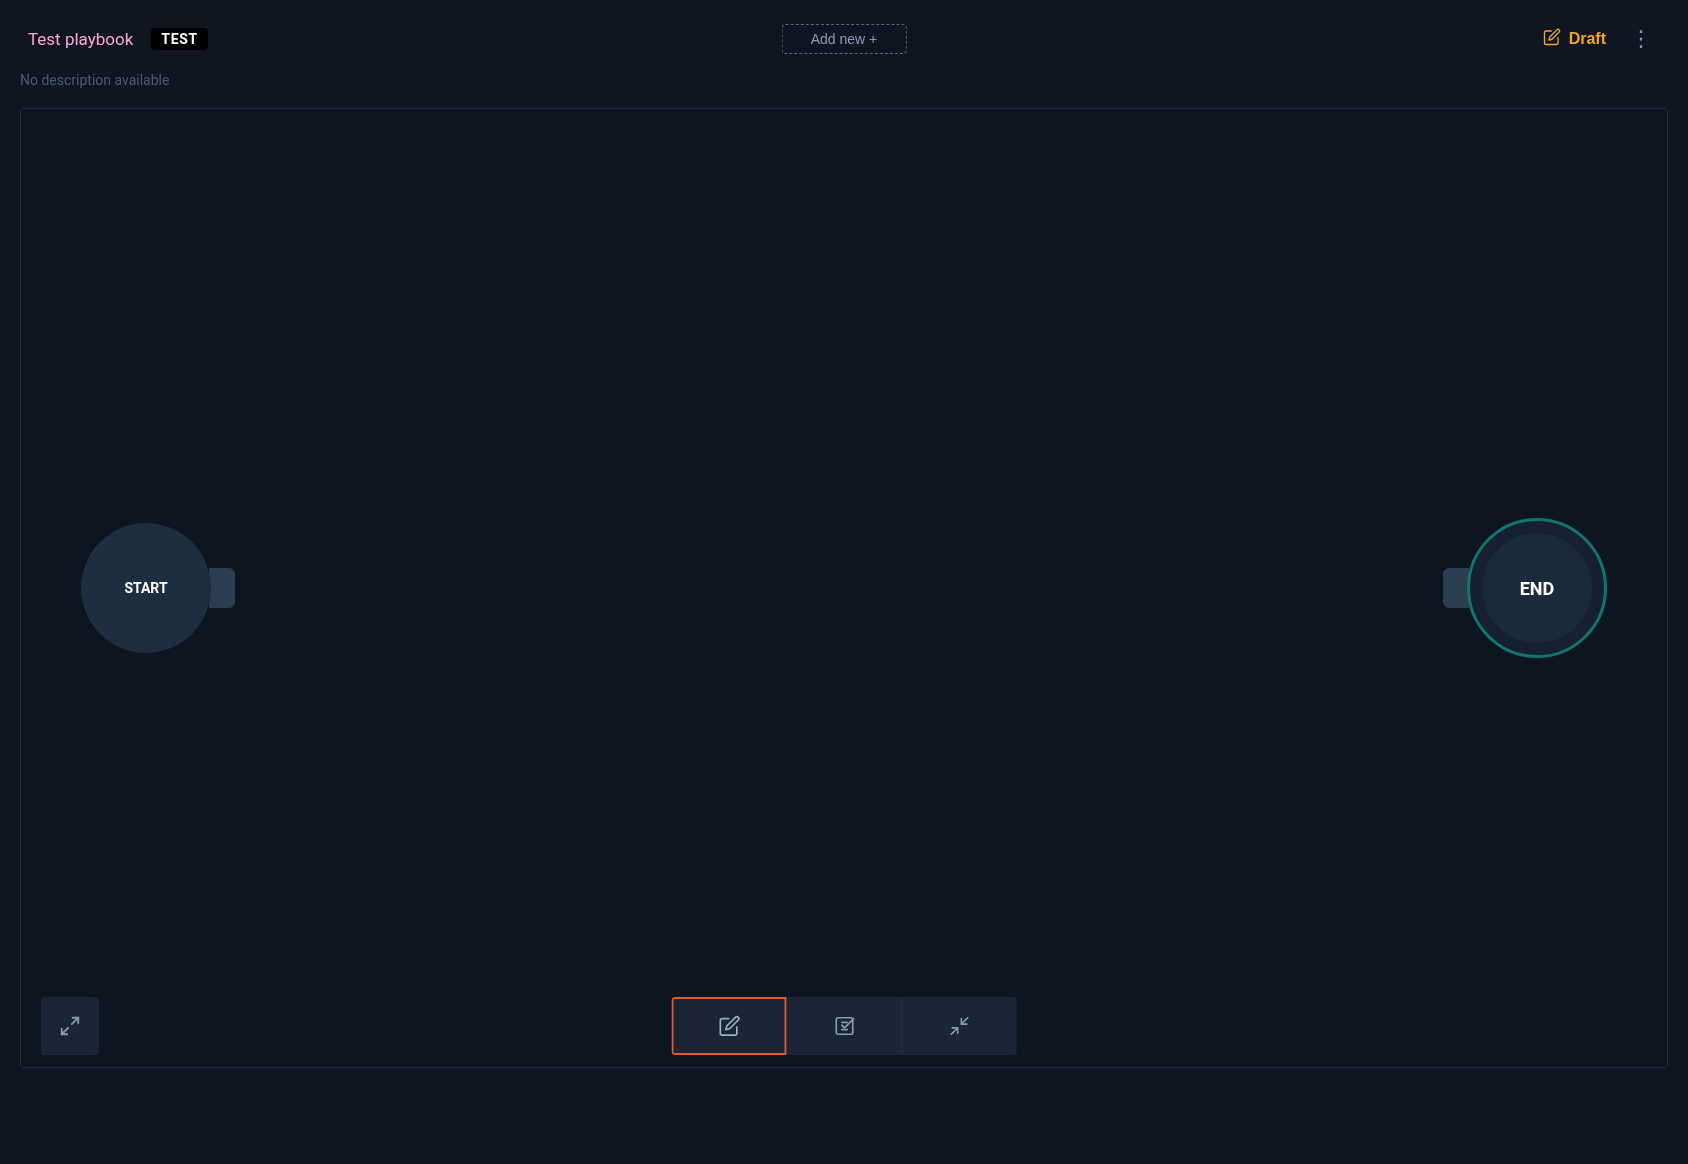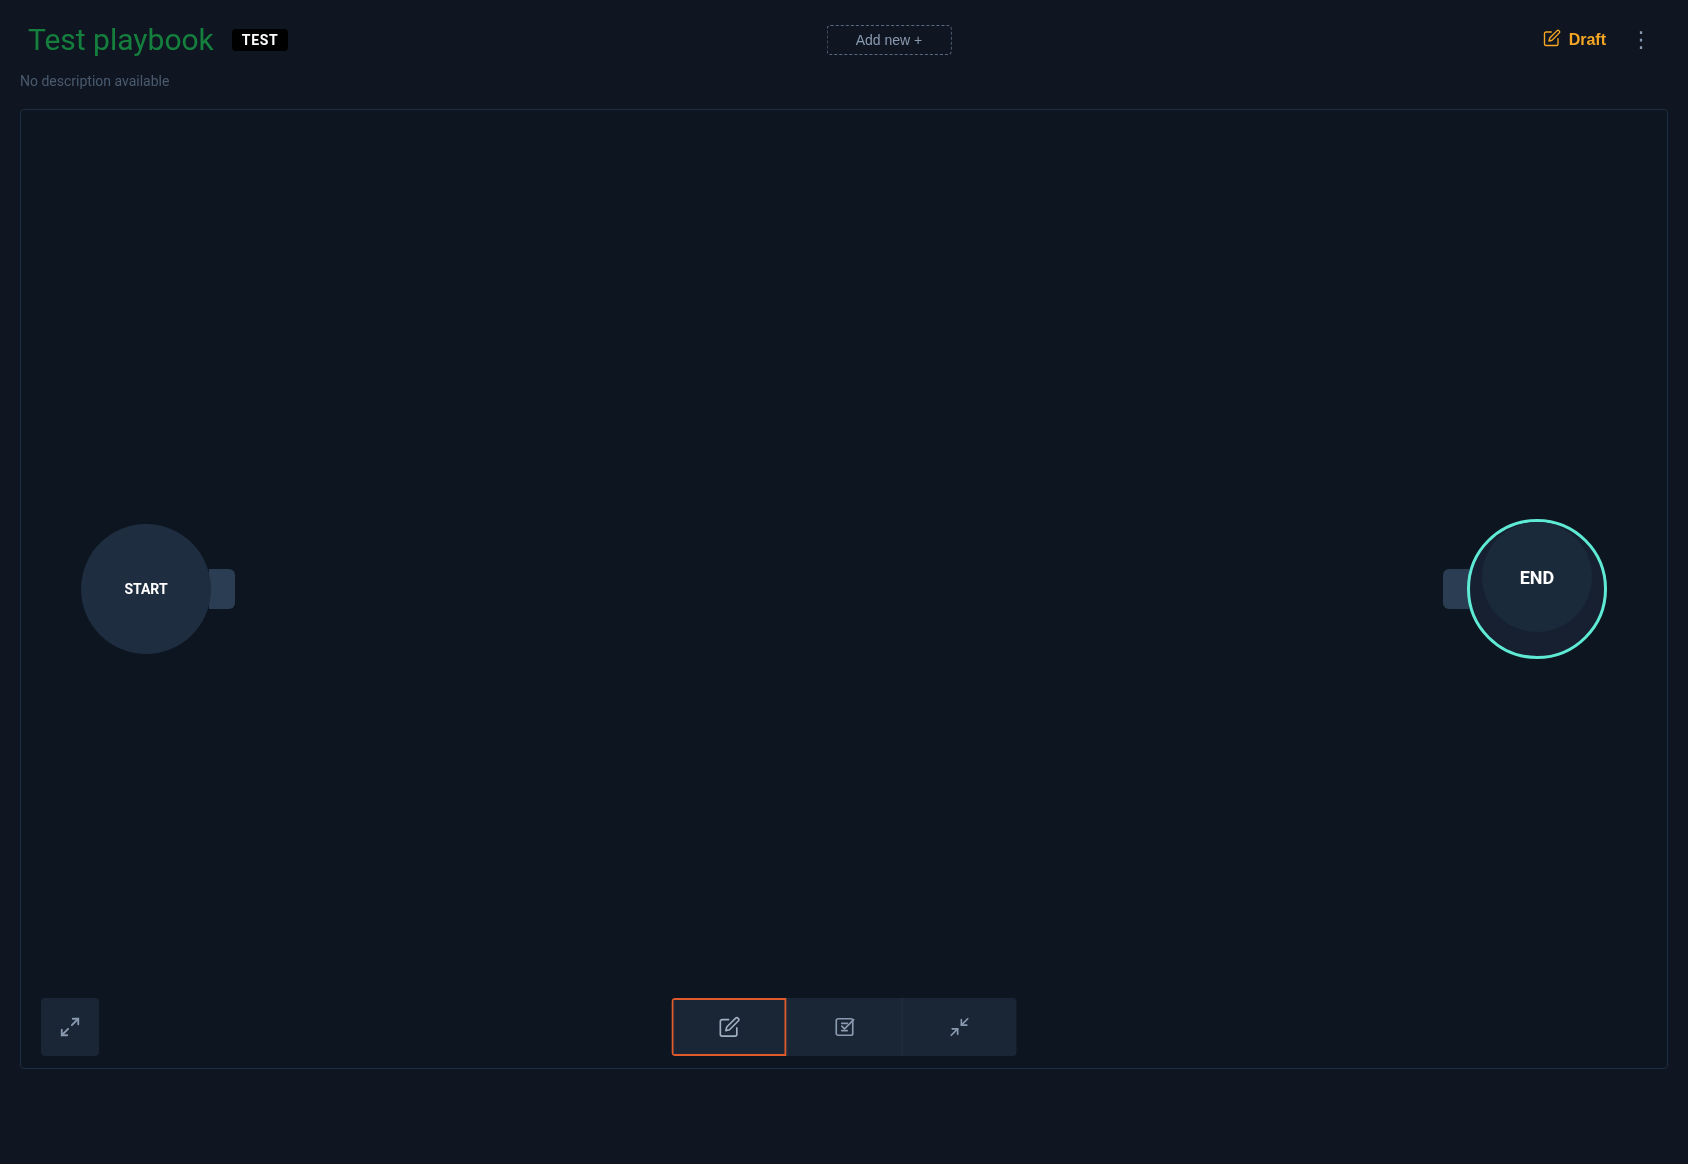--- a/index.html
+++ b/index.html
@@ -18,23 +18,23 @@
     }
 
     .header {
       display: flex;
       align-items: center;
       padding: 22px 28px 16px 28px;
       position: relative;
     }
 
     .header-title {
-      font-size: 30px;
+      font-size: 17px;
       font-weight: 400;
-      color: #15803d;
+      color: #f9a8d4;
       margin-right: 18px;
     }
 
     .header-badge {
       font-size: 14px;
       font-weight: 700;
       color: #ffffff;
       background: #000000;
       border-radius: 4px;
       padding: 3px 10px;
@@ -48,21 +48,20 @@
       border: 1.5px dashed #5a6a7e;
       border-radius: 4px;
       padding: 6px 28px;
       color: #8a9ab0;
       font-size: 14px;
       background: transparent;
       cursor: pointer;
       display: flex;
       align-items: center;
       gap: 6px;
-      margin-left: 45px;
     }
 
     .header-right {
       margin-left: auto;
       display: flex;
       align-items: center;
       gap: 16px;
     }
 
     .draft-button {
@@ -164,23 +163,23 @@
       border-radius: 6px 0 0 6px;
       margin-right: -2px;
       z-index: 1;
     }
 
     .end-circle-outer {
       width: 140px;
       height: 140px;
       border-radius: 50%;
       background: #162030;
-      border: 3px solid #5eead4;
-      display: flex;
-      align-items: flex-start;
+      border: 3px solid #0f766e;
+      display: flex;
+      align-items: center;
       justify-content: center;
       position: relative;
       z-index: 2;
     }
 
     .end-circle-inner {
       width: 110px;
       height: 110px;
       border-radius: 50%;
       background: #1a2a3a;

